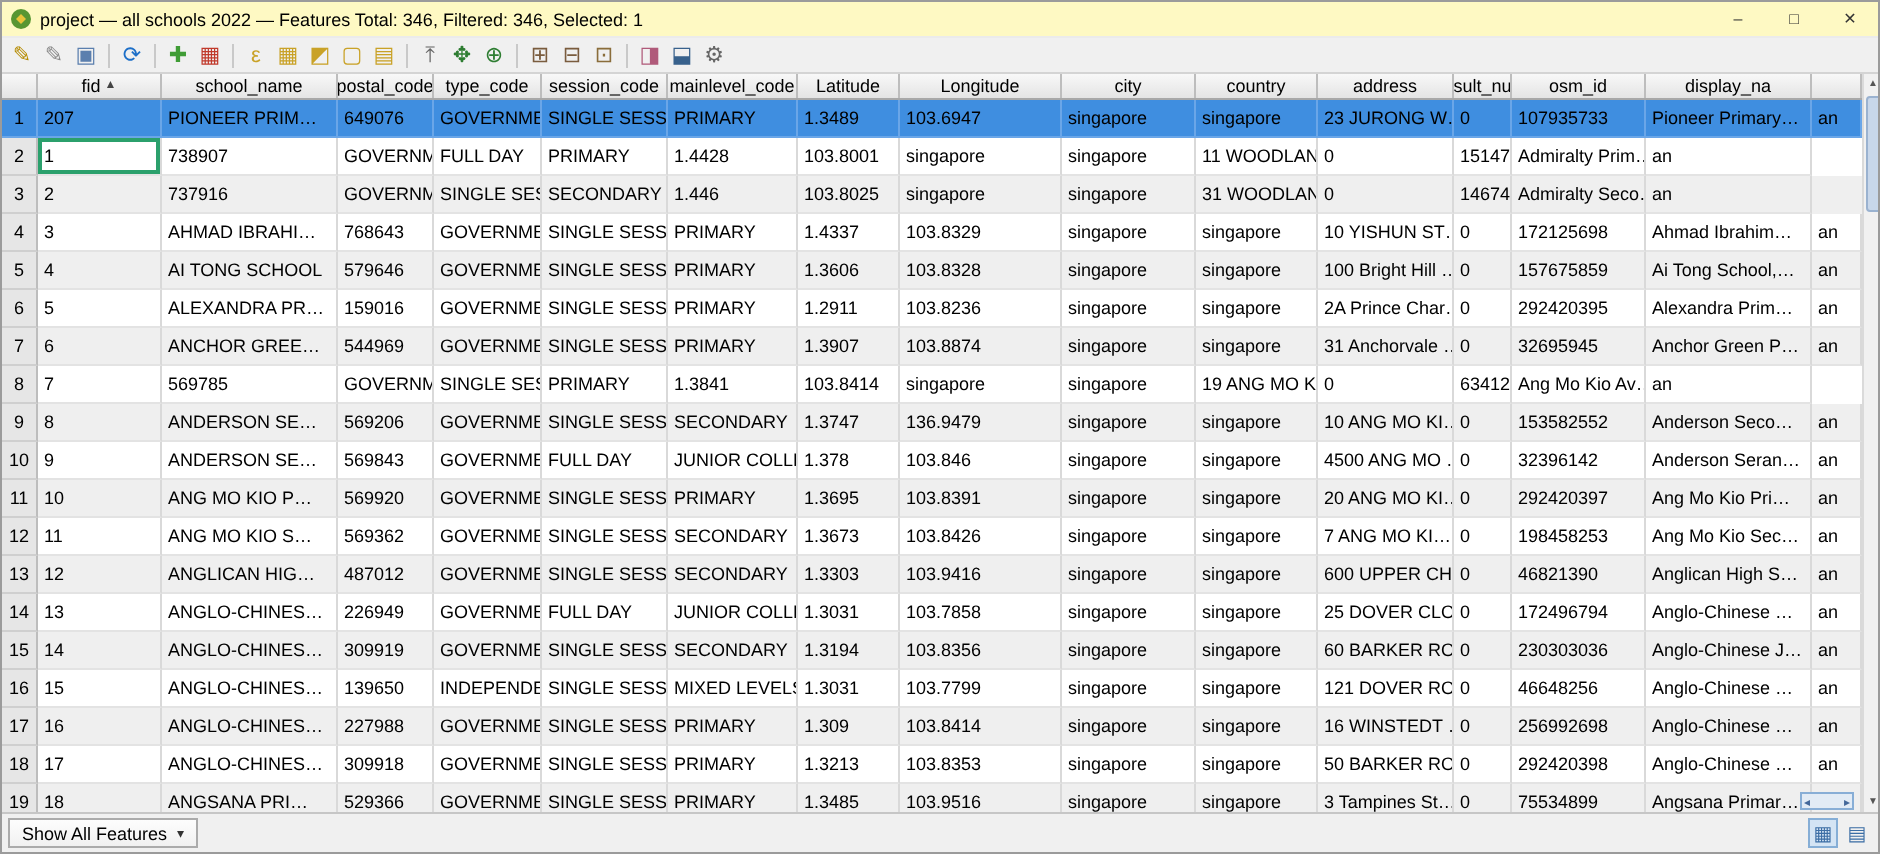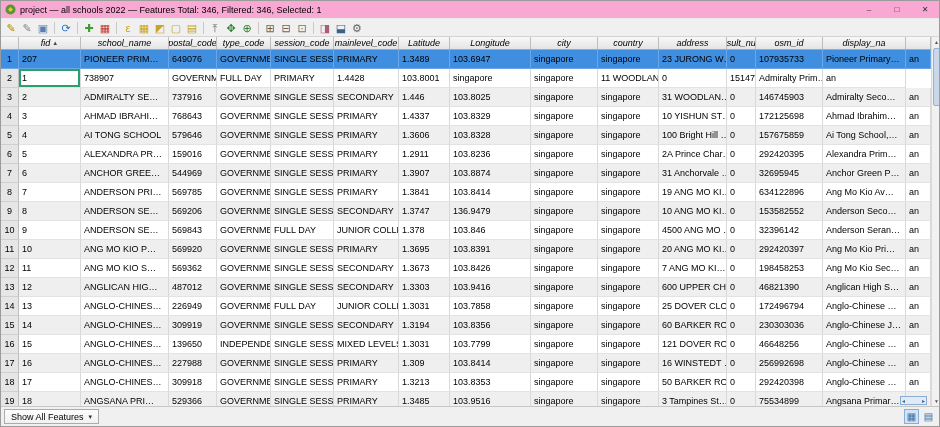--- a/index.html
+++ b/index.html
@@ -3,21 +3,21 @@
 <meta charset="utf-8">
 <style>
   * { margin:0; padding:0; box-sizing:border-box; }
   html,body { width:940px; height:427px; }
   body { font-family:"Liberation Sans", sans-serif; background:#c0c0c0; }
 
   .window { width:940px; height:427px; background:#ffffff; border:1px solid #9b9b9b;
             display:flex; flex-direction:column; overflow:hidden; }
 
   
-  .titlebar { flex:0 0 17px; background:#f9a8d4; display:flex; align-items:center;
+  .titlebar { flex:0 0 17px; background:#fef9c3; display:flex; align-items:center;
               border-bottom:1px solid #ebebeb; }
   .app-icon { margin:0 4px 0 4px; flex:0 0 auto; }
   .title-text { font-size:9px; color:#000; white-space:nowrap; overflow:hidden; flex:1 1 auto; }
   .win-controls { display:flex; flex:0 0 auto; height:17px; }
   .win-btn { width:28px; height:17px; display:flex; align-items:center; justify-content:center;
              font-size:8px; color:#333; cursor:default; }
 
   
   .toolbar { flex:0 0 18px; background:#f0f0f0; border-bottom:1px solid #d4d4d4;
              display:flex; align-items:center; padding-left:2px; }
@@ -117,21 +117,21 @@
       <div class="tb-btn" style="color: rgb(122, 92, 62);">⊟</div>
       <div class="tb-btn" style="color: rgb(138, 109, 59);">⊡</div>
       <div class="tb-sep"></div>
       <div class="tb-btn" style="color: rgb(176, 90, 122);">◨</div>
       <div class="tb-btn" style="color: rgb(56, 97, 140);">⬓</div>
       <div class="tb-btn" style="color: rgb(102, 102, 102);">⚙</div>
     </div>
 
   <div class="table-wrap">
     <div class="grid-area">
-      <div class="header-row" id="header-row" style="grid-template-columns: 18px 62px 88px 48px 54px 63px 65px 51px 81px 67px 61px 68px 29px 67px 83px 25px; font-style: italic;">
+      <div class="header-row" id="header-row" style="grid-template-columns: 18px 62px 88px 48px 54px 63px 65px 51px 81px 67px 61px 68px 29px 67px 83px 25px;">
           <div class="hcell"></div>
           <div class="hcell">
             <span>fid</span>
             <span class="sort">▲</span>
           </div>
           <div class="hcell">
             <span>school_name</span>
           </div>
           <div class="hcell">
             <span>postal_code</span>
@@ -203,21 +203,20 @@
             <div class="cell">singapore</div>
             <div class="cell">11  WOODLAN…</div>
             <div class="cell">0</div>
             <div class="cell">151472182</div>
             <div class="cell">Admiralty Prim…</div>
             <div class="cell">an</div>
           </div>
           <div class="row alt" style="grid-template-columns: 18px 62px 88px 48px 54px 63px 65px 51px 81px 67px 61px 68px 29px 67px 83px 25px;">
             <div class="cell rownum">3</div>
             <div class="cell">2</div>
-            <div class="cell">ADMIRALTY SE…</div>
             <div class="cell">737916</div>
             <div class="cell">GOVERNMENT…</div>
             <div class="cell">SINGLE SESSION</div>
             <div class="cell">SECONDARY</div>
             <div class="cell">1.446</div>
             <div class="cell">103.8025</div>
             <div class="cell">singapore</div>
             <div class="cell">singapore</div>
             <div class="cell">31  WOODLAN…</div>
             <div class="cell">0</div>
@@ -293,21 +292,20 @@
             <div class="cell">singapore</div>
             <div class="cell">31  Anchorvale …</div>
             <div class="cell">0</div>
             <div class="cell">32695945</div>
             <div class="cell">Anchor Green P…</div>
             <div class="cell">an</div>
           </div>
           <div class="row" style="grid-template-columns: 18px 62px 88px 48px 54px 63px 65px 51px 81px 67px 61px 68px 29px 67px 83px 25px;">
             <div class="cell rownum">8</div>
             <div class="cell">7</div>
-            <div class="cell">ANDERSON PRI…</div>
             <div class="cell">569785</div>
             <div class="cell">GOVERNMENT…</div>
             <div class="cell">SINGLE SESSION</div>
             <div class="cell">PRIMARY</div>
             <div class="cell">1.3841</div>
             <div class="cell">103.8414</div>
             <div class="cell">singapore</div>
             <div class="cell">singapore</div>
             <div class="cell">19  ANG MO KI…</div>
             <div class="cell">0</div>

